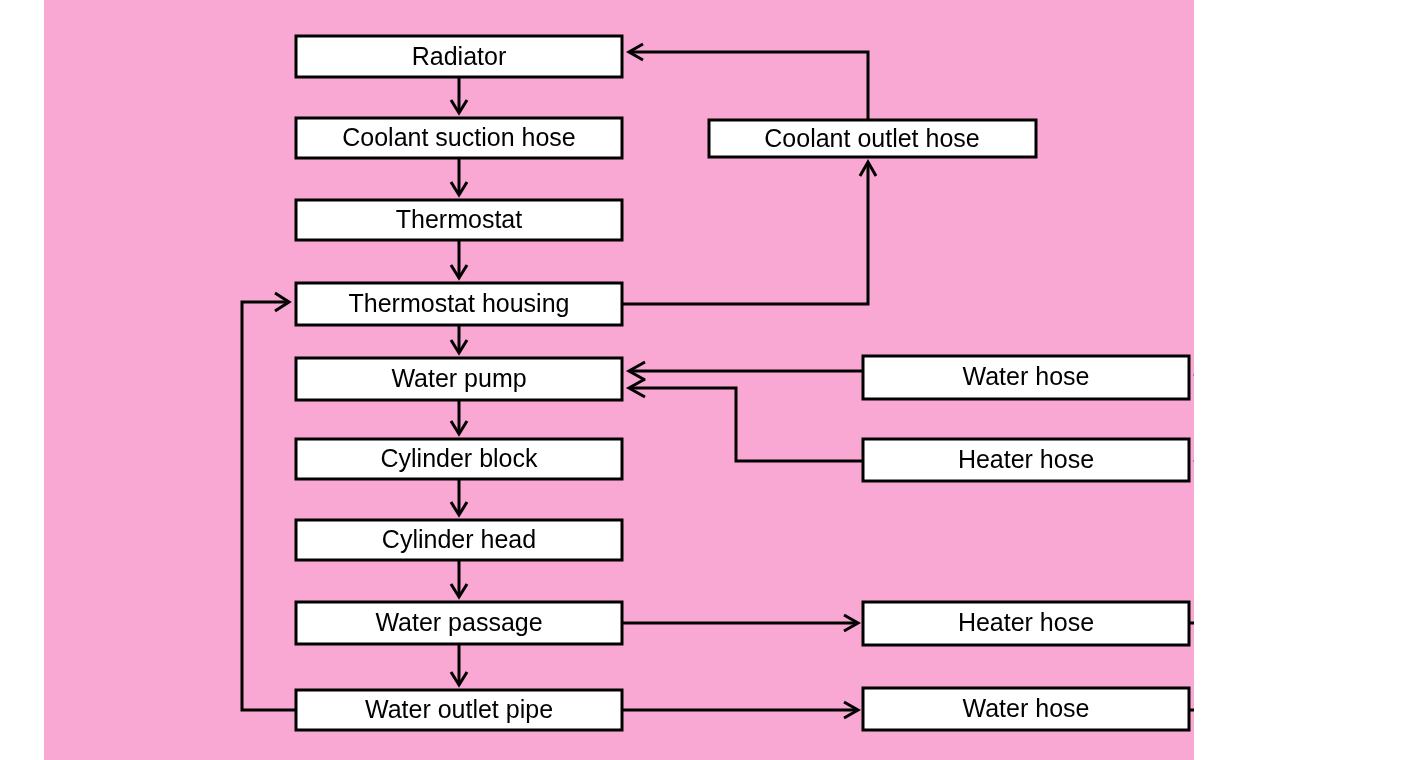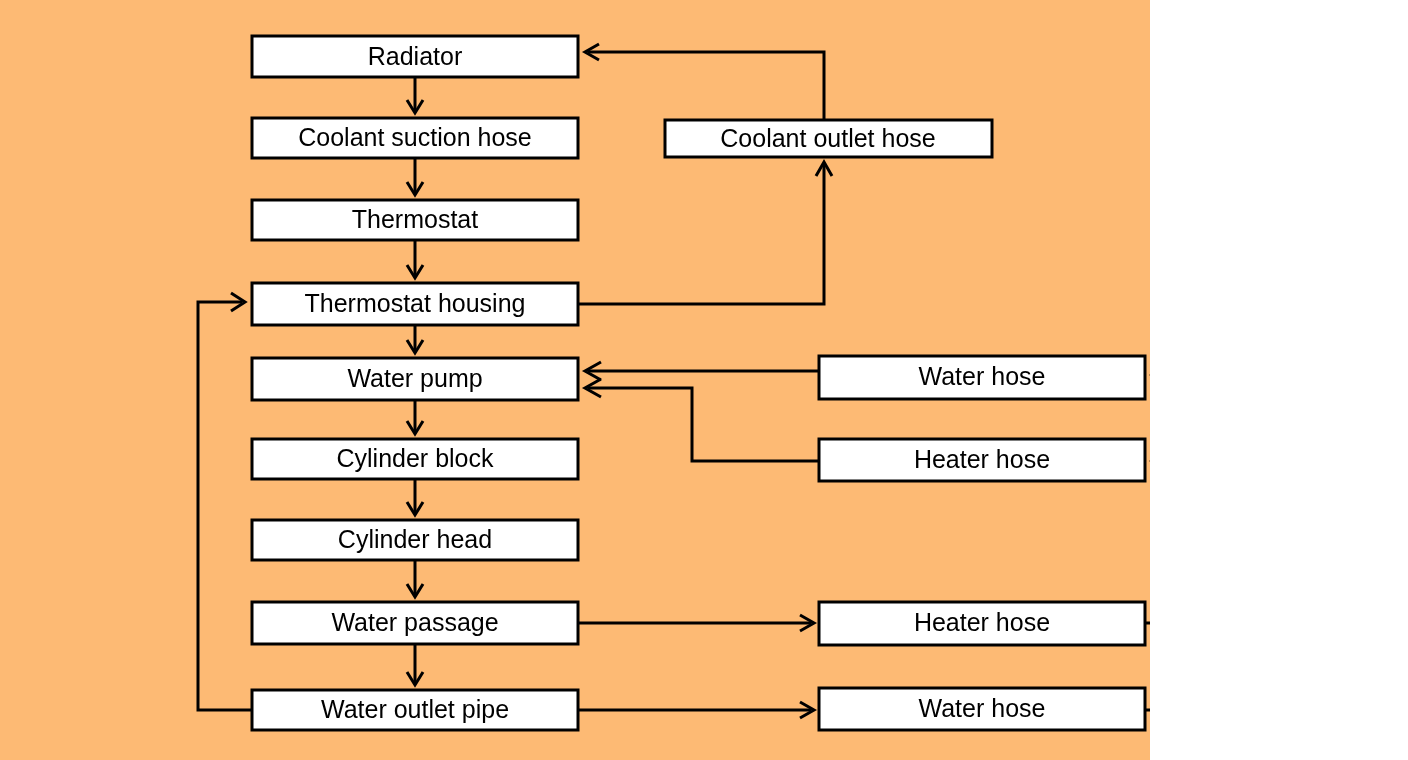--- a/index.html
+++ b/index.html
@@ -8,22 +8,23 @@
     padding: 0;
     background: #ffffff;
   }
   body {
     font-family: "Liberation Sans", sans-serif;
   }
   #diagram-root {
     position: relative;
     width: 1150px;
     height: 760px;
-    background: #fdba74;
+    background: #f9a8d4;
     overflow: hidden;
+    margin-left: 44px;
   }
   svg#flowchart {
     display: block;
     width: 1408px;
     height: 760px;
   }
   .node-box {
     fill: #ffffff;
     stroke: #000000;
     stroke-width: 3;

